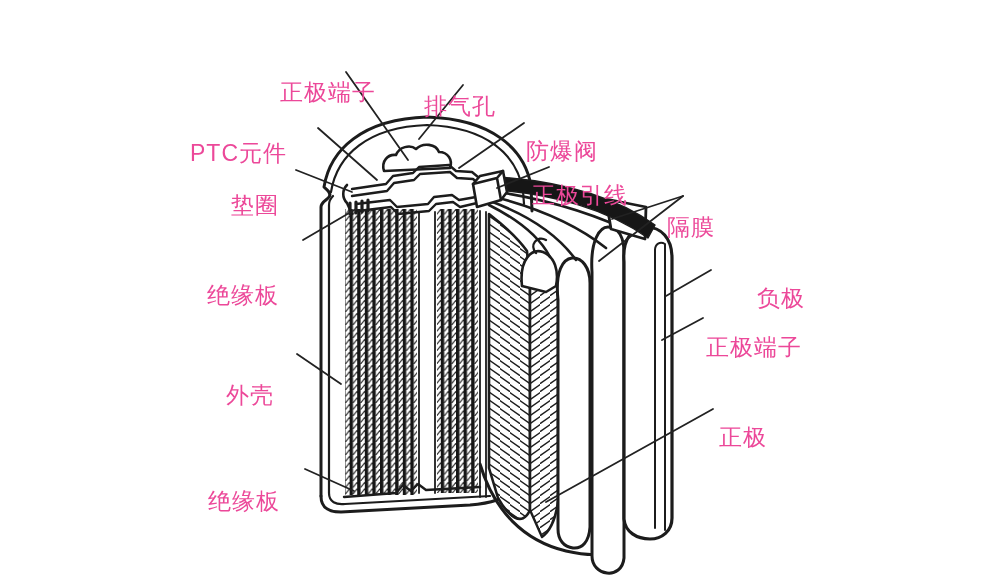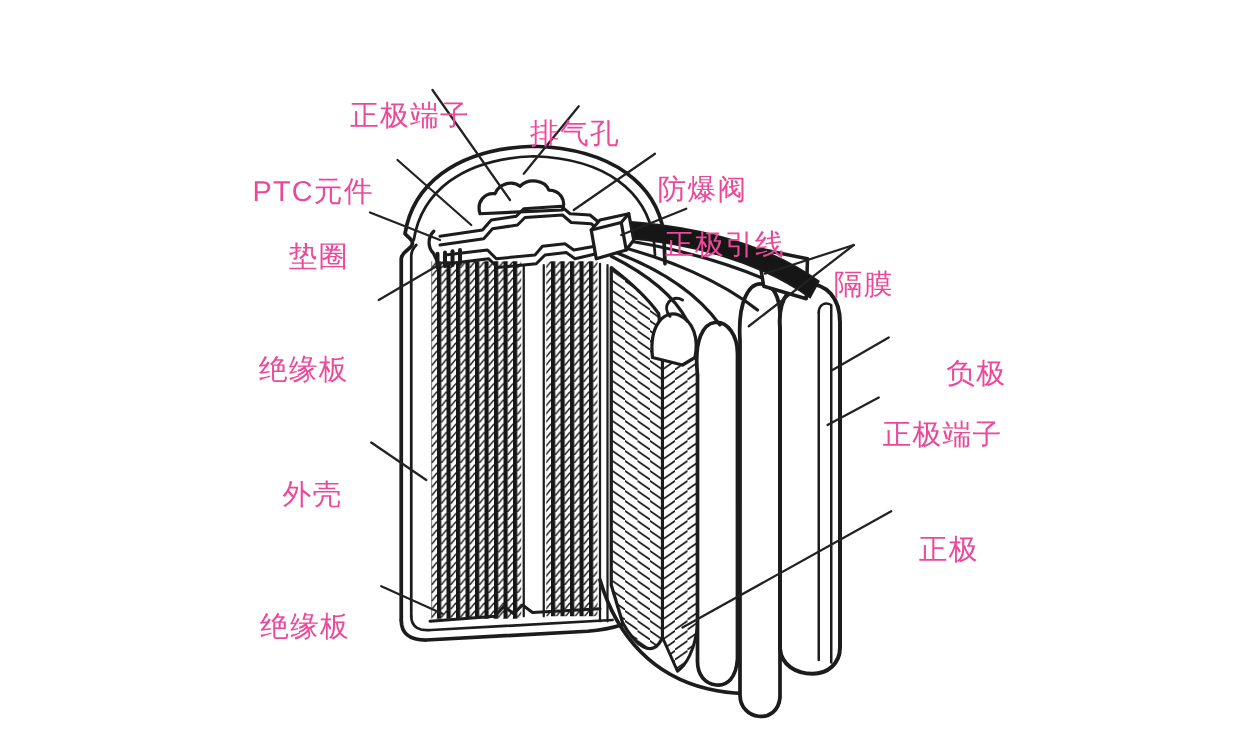--- a/index.html
+++ b/index.html
@@ -138,26 +138,26 @@
           <line x1="297" y1="354" x2="341" y2="384"></line>
           <line x1="713" y1="409" x2="546" y2="502"></line>
           <line x1="305" y1="469" x2="354" y2="491"></line>
         </g>
   </g>
 </svg>
 
 <div id="label-layer">
       <div class="part-label" style="left: 280px; top: 36px;">正极端子</div>
       <div class="part-label" style="left: 424px; top: 50px;">排气孔</div>
-      <div class="part-label" style="left: 202px; top: 97px;">PTC元件</div>
+      <div class="part-label" style="left: 190px; top: 97px;">PTC元件</div>
       <div class="part-label" style="left: 526px; top: 95px;">防爆阀</div>
       <div class="part-label" style="left: 231px; top: 151px; font-family: Liberation Mono, monospace;">垫圈</div>
       <div class="part-label" style="left: 532px; top: 139px;">正极引线</div>
       <div class="part-label" style="left: 667px; top: 171px;">隔膜</div>
       <div class="part-label" style="left: 207px; top: 239px;">绝缘板</div>
       <div class="part-label" style="left: 757px; top: 242px;">负极</div>
       <div class="part-label" style="left: 706px; top: 291px;">正极端子</div>
       <div class="part-label" style="left: 226px; top: 339px;">外壳</div>
-      <div class="part-label" style="left: 735px; top: 383px;">正极</div>
+      <div class="part-label" style="left: 719px; top: 383px; font-family: Liberation Mono, monospace;">正极</div>
       <div class="part-label" style="left: 208px; top: 445px;">绝缘板</div>
     </div>
 
 </div>
 
 </body></html>

